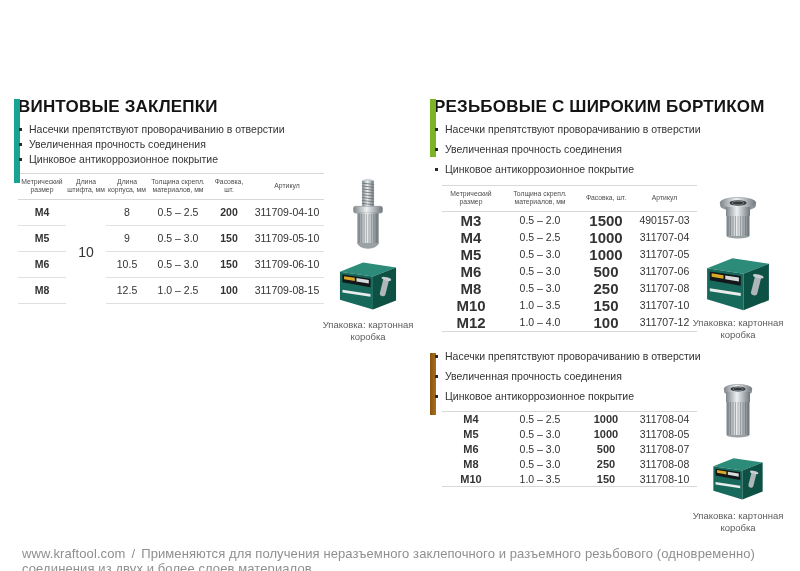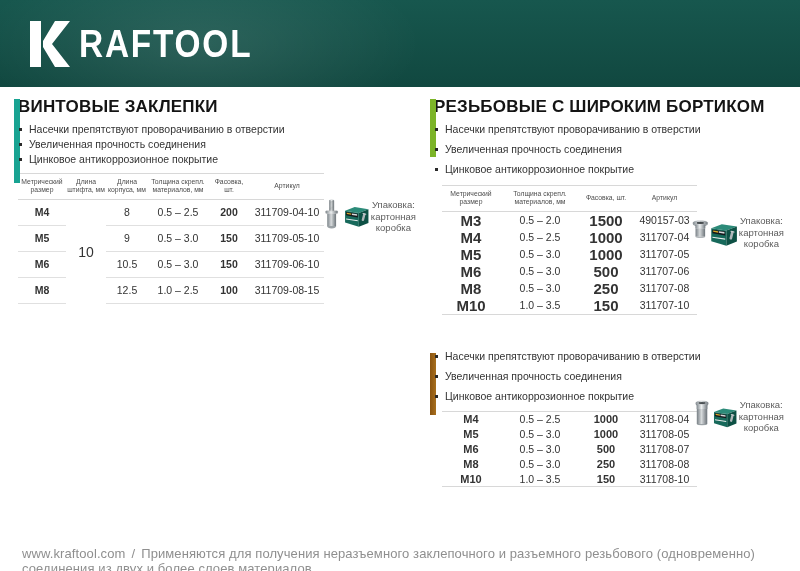--- a/index.html
+++ b/index.html
@@ -54,42 +54,33 @@
   .rt-table tbody tr:last-child td { border-bottom:1px solid #d8d8d8; }
   .br-table { margin:8px 0 0 12px; width:255px; }
   .br-table col.c-size{width:58px} .br-table col.c-grip{width:80px}
   .br-table col.c-pack{width:52px} .br-table col.c-sku{width:65px}
   .br-table td { height:15px; font-size:10px; }
   .br-table td.b { font-size:11px; }
   .br-table tbody tr:first-child td { border-top:1px solid #d8d8d8; }
   .br-table tbody tr:last-child td { border-bottom:1px solid #d8d8d8; }
 
   
-  .imgcol { position:absolute; display:flex; flex-direction:row; align-items:center; }
+  .imgcol { position:absolute; display:flex; flex-direction:column; align-items:center; }
   .imgcol svg { display:block; }
   .caption { margin-top:5px; width:100px; text-align:center; font-size:9.5px; line-height:11.5px; color:#5c5c5c; }
 
   
   .footer { position:absolute; left:22px; top:546px; width:760px; font-size:13px; color:#8f8f8f; letter-spacing:0.1px; }
   .footer .sep { margin:0 6px; }
 </style>
 </head>
 <body>
 
 <div class="page">
 
-  <header class="banner">
-    <div class="logo">
-      <svg class="logo-k" width="44" height="46" viewBox="0 0 44 46">
-        <polygon points="0,0 11,0 11,46 0,46" fill="#ffffff"></polygon>
-        <polygon points="40,0 25,0 13,20 13,26 25,46 40,46 22,23" fill="#ffffff"></polygon>
-      </svg>
-      <span class="logo-rest">RAFTOOL</span>
-    </div>
-  </header>
 
   <section class="sec" style="left:14px; top:97px; width:400px;">
     <div class="accent-wrap">
       <span class="bar teal"></span>
       <h2 class="sec-title">ВИНТОВЫЕ ЗАКЛЕПКИ</h2>
       <ul class="bullets tight">
         <li>Насечки препятствуют проворачиванию в отверстии</li>
         <li>Увеличенная прочность соединения</li>
         <li>Цинковое антикоррозионное покрытие</li>
       </ul>
@@ -252,20 +243,26 @@
           <td class="b">M8</td>
           <td>0.5 – 3.0</td>
           <td class="b">250</td>
           <td class="sku">311707-08</td>
         </tr>
         <tr>
           <td class="b">M10</td>
           <td>1.0 – 3.5</td>
           <td class="b">150</td>
           <td class="sku">311707-10</td>
+        </tr>
+        <tr>
+          <td class="b">M12</td>
+          <td>1.0 – 4.0</td>
+          <td class="b">100</td>
+          <td class="sku">311707-12</td>
         </tr>
       </tbody>
     </table>
   </section>
 
   <div class="imgcol" style="left:692px; top:196px; width:92px;">
     <svg width="42" height="48" viewBox="0 0 40 48">
       <defs>
         <linearGradient id="m2" x1="0" y1="0" x2="1" y2="0">
           <stop offset="0" stop-color="#7e868c"></stop>

